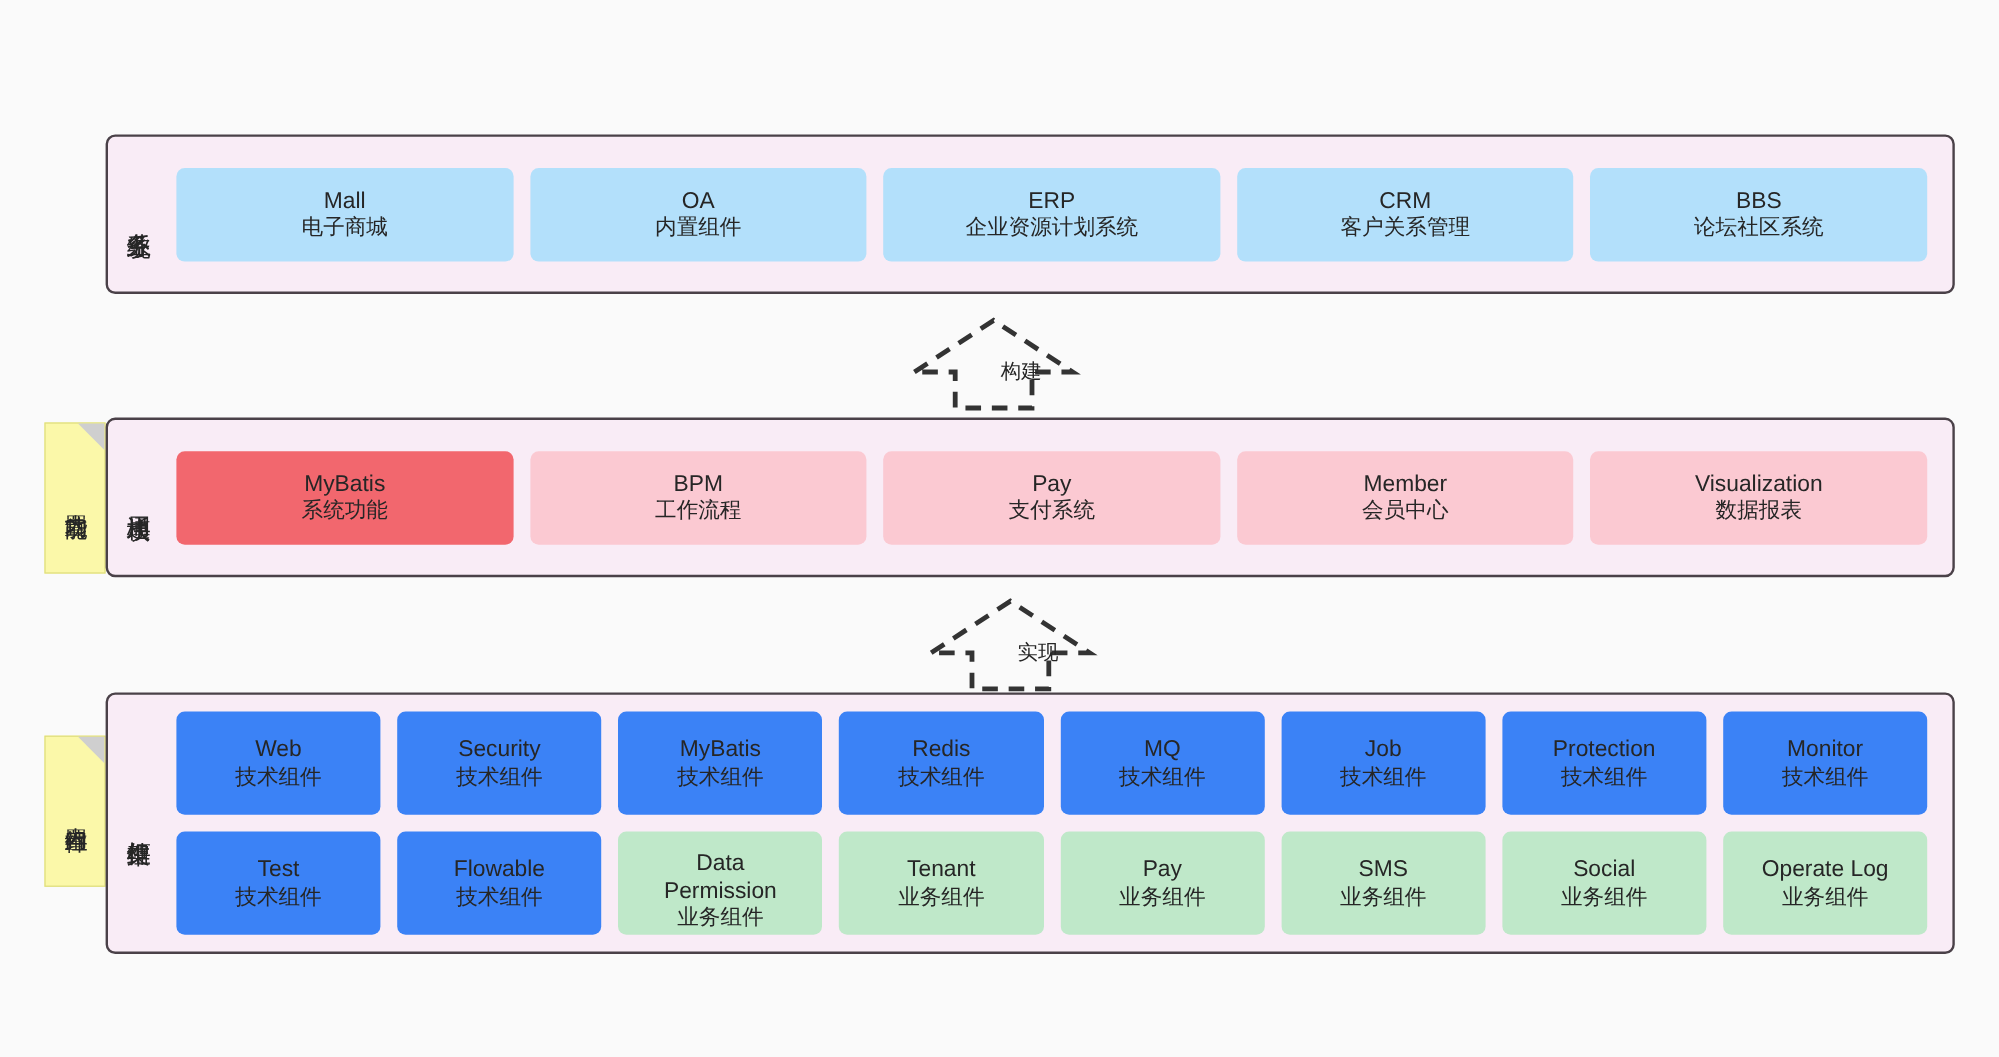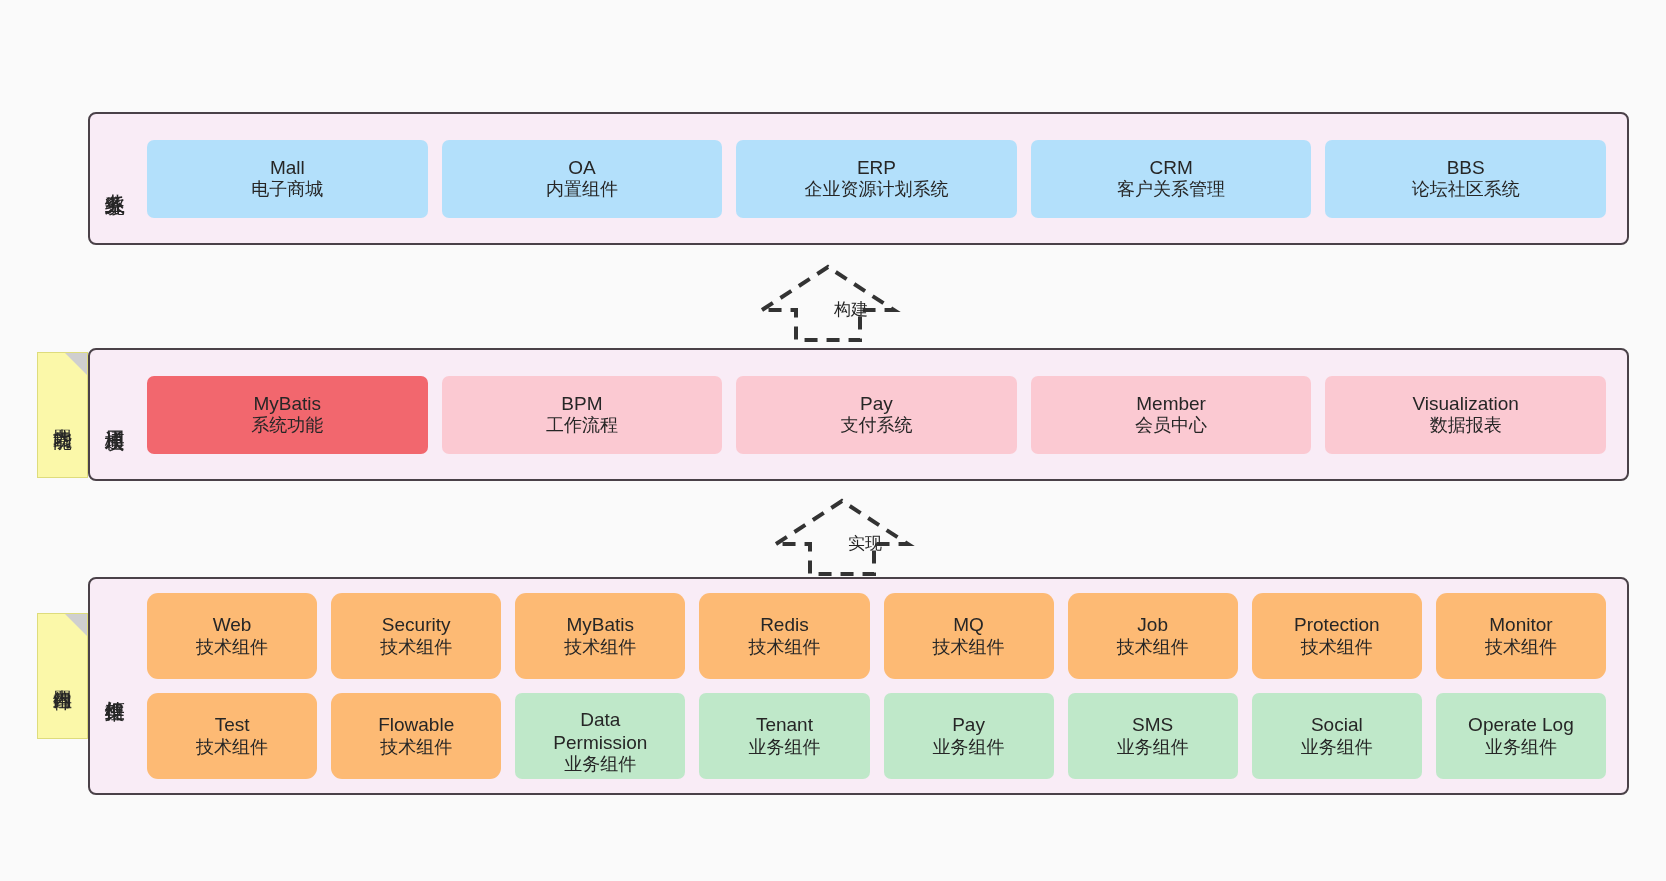--- a/index.html
+++ b/index.html
@@ -72,21 +72,21 @@
     line-height: 1.22;
     margin: 0 7px;
     flex: 1 1 0;
   }
   .cell .t-en { font-size: 19px; }
   .cell .t-cn { font-size: 18px; }
 
   .c-blue       { background: #b3e0fb; }
   .c-red        { background: #f2676e; }
   .c-pink       { background: #fbc9d2; }
-  .c-green      { background: #fdba74; border-radius: 11px; }
+  .c-green      { background: #3b82f6; }
   .c-greenlight { background: #bfe8c9; }
 
   .h-tall  { height: 78px; }
   .h-mid   { height: 86px; }
 
   
   .note {
     position: absolute;
     box-sizing: border-box;
     background: #fbf8a9;

